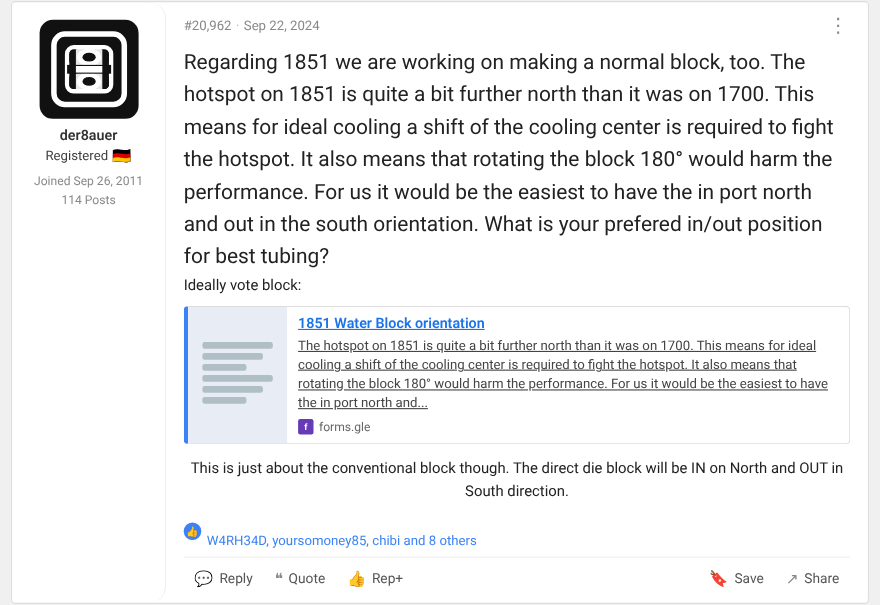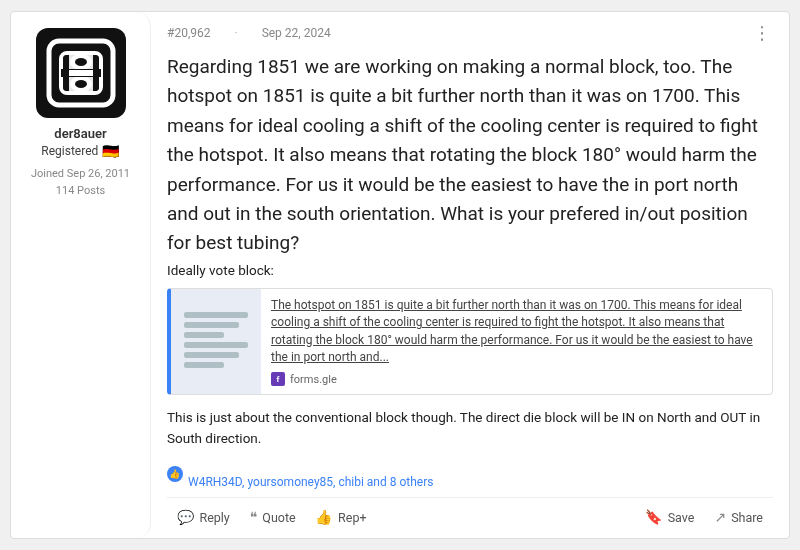--- a/index.html
+++ b/index.html
@@ -81,21 +81,21 @@
     .post-header {
       display: flex;
       justify-content: space-between;
       align-items: center;
       margin-bottom: 10px;
       font-size: 12px;
       color: #888;
     }
     .post-meta-left {
       display: flex;
-      gap: 24px;
+      gap: 4px;
       align-items: center;
     }
     .post-number {
       color: #888;
       font-size: 12px;
     }
     .post-dot {
       color: #bbb;
     }
     .post-date {
@@ -188,20 +188,21 @@
       justify-content: center;
       color: white;
       font-size: 8px;
       font-weight: bold;
     }
     .post-footer-text {
       font-size: 13.5px;
       color: #222;
       line-height: 1.55;
       margin-bottom: 10px;
+      text-align: center;
     }
     .likes-row {
       display: flex;
       align-items: center;
       gap: 5px;
       font-size: 12px;
       color: #555;
       margin-bottom: 8px;
     }
     .like-icon {
@@ -315,20 +316,21 @@
         <div class="thumbnail-lines">
           <div class="thumb-line long"></div>
           <div class="thumb-line medium"></div>
           <div class="thumb-line short"></div>
           <div class="thumb-line long"></div>
           <div class="thumb-line medium"></div>
           <div class="thumb-line short"></div>
         </div>
       </div>
       <div class="link-preview-body">
+        <div class="link-title">1851 Water Block orientation</div>
         <div class="link-desc">The hotspot on 1851 is quite a bit further north than it was on 1700. This means for ideal cooling a shift of the cooling center is required to fight the hotspot. It also means that rotating the block 180° would harm the performance. For us it would be the easiest to have the in port north and...</div>
         <div class="link-source">
           <span class="forms-icon">f</span>
           <span>forms.gle</span>
         </div>
       </div>
     </div>
 
     <div class="post-footer-text">This is just about the conventional block though. The direct die block will be IN on North and OUT in South direction.</div>
 

